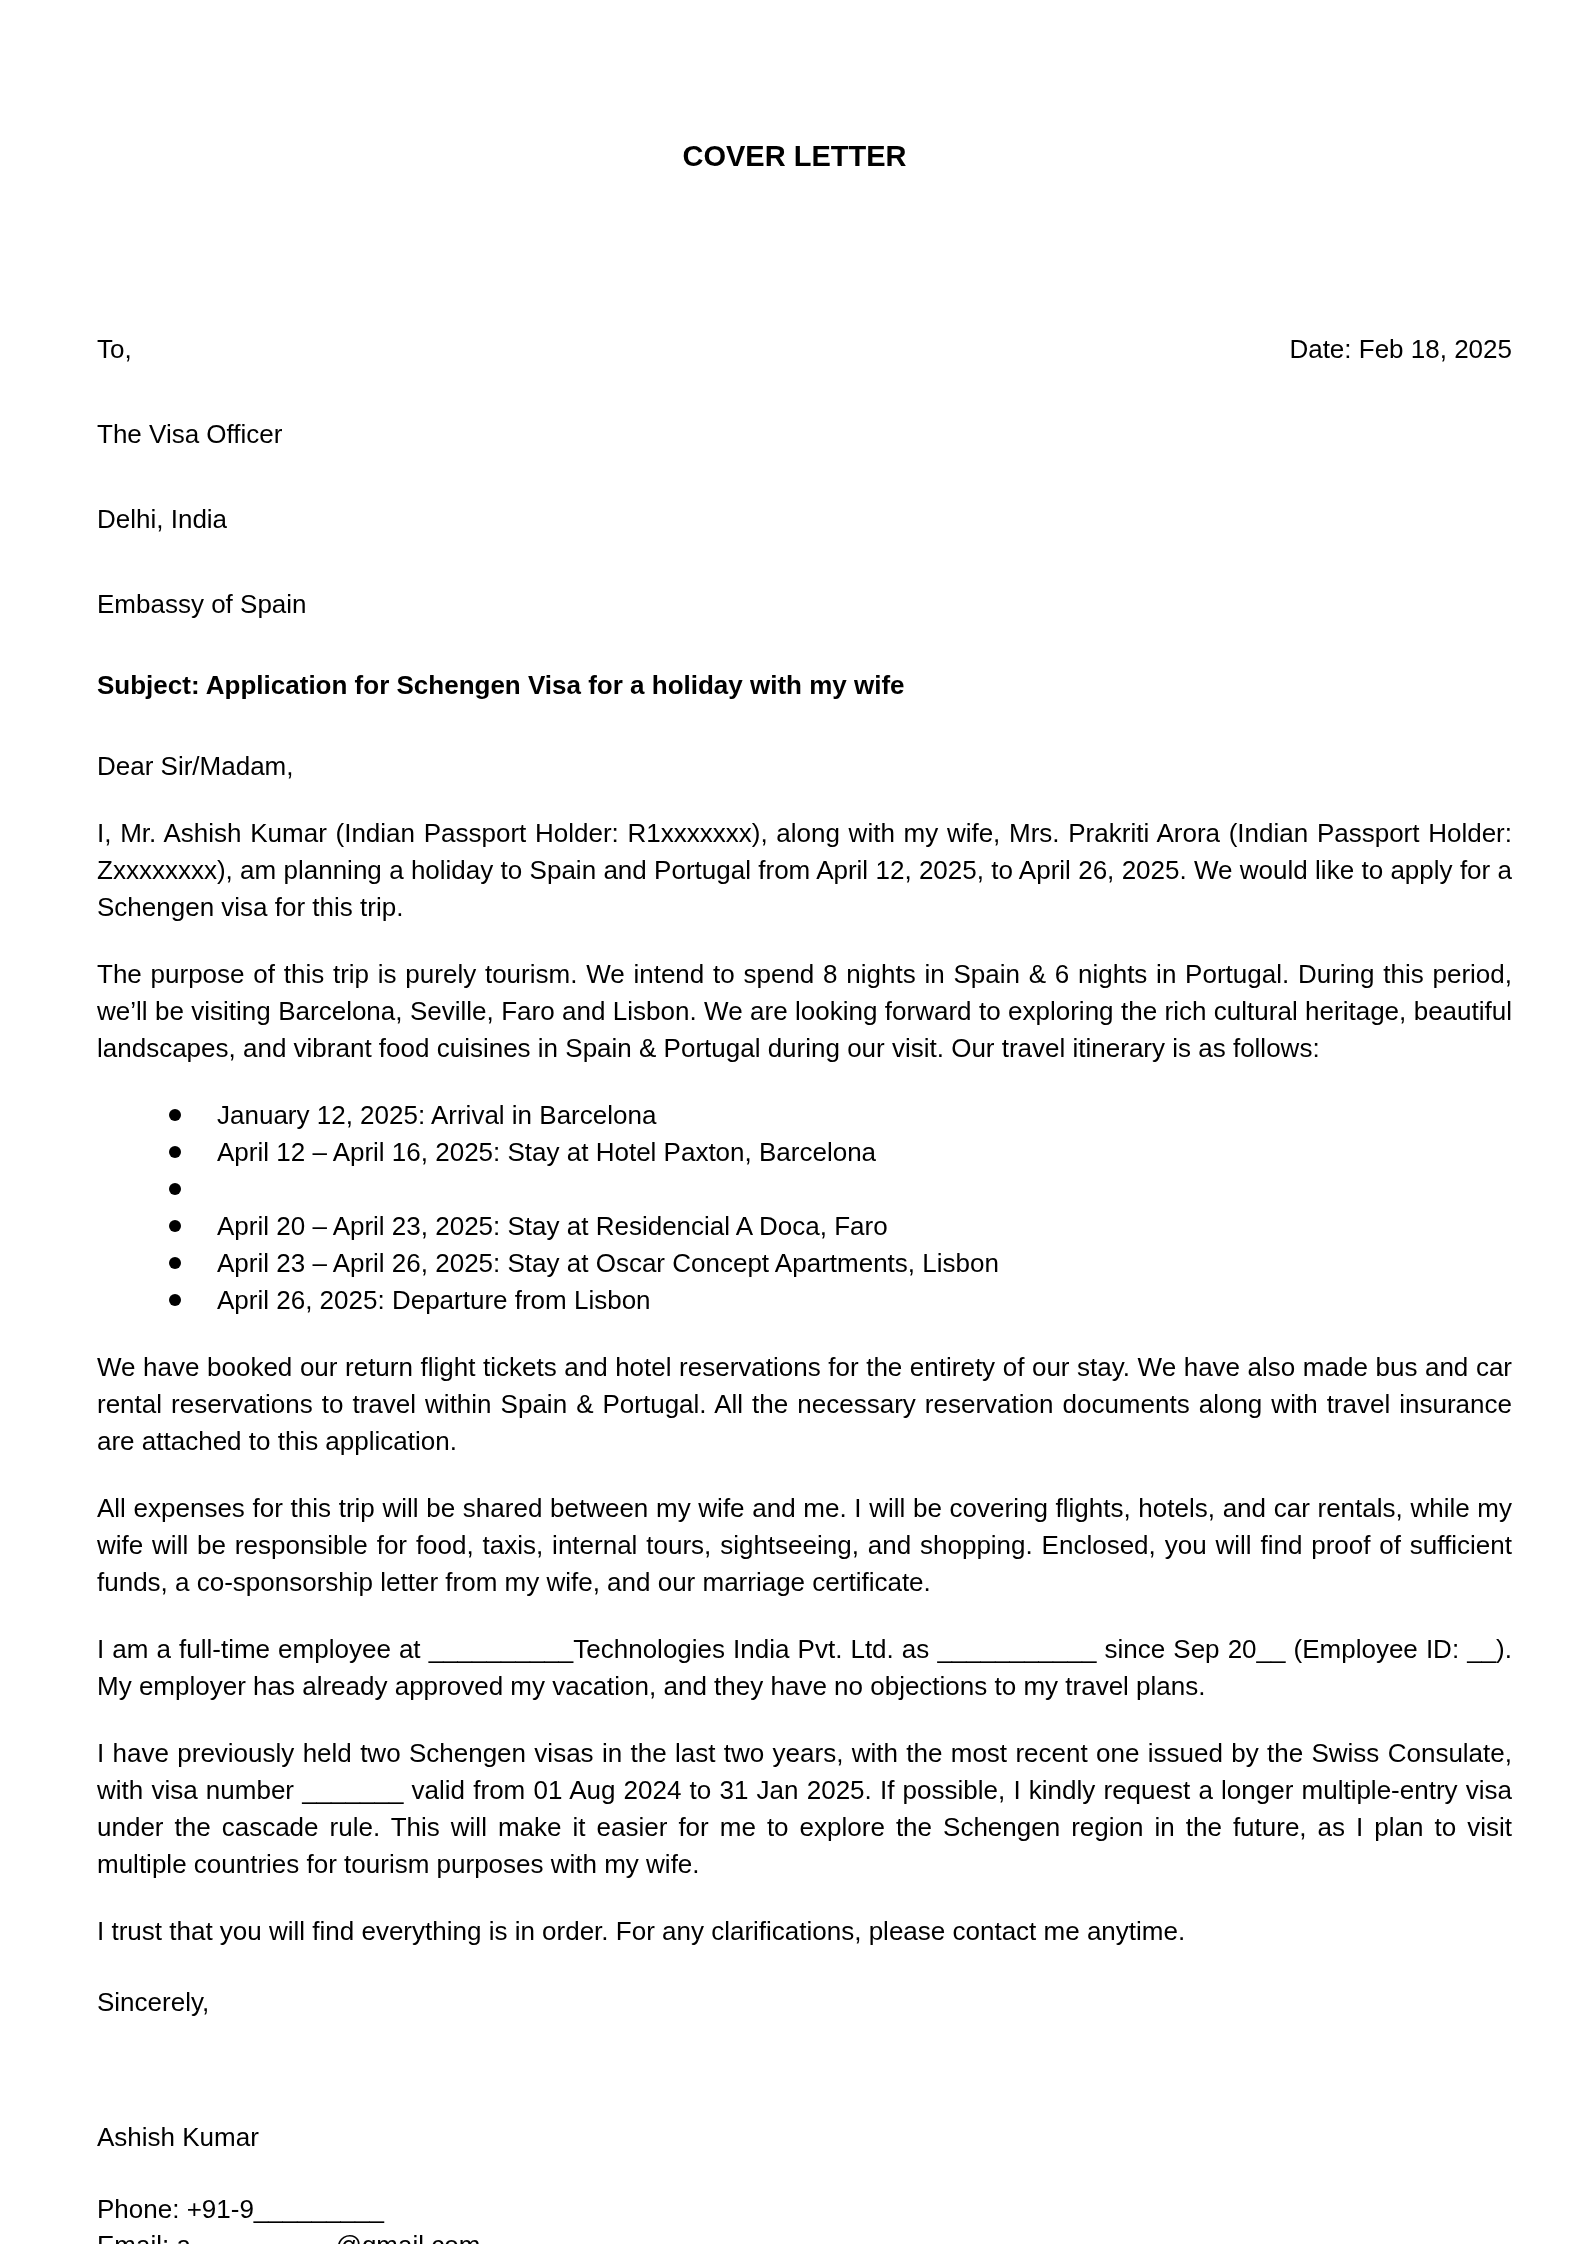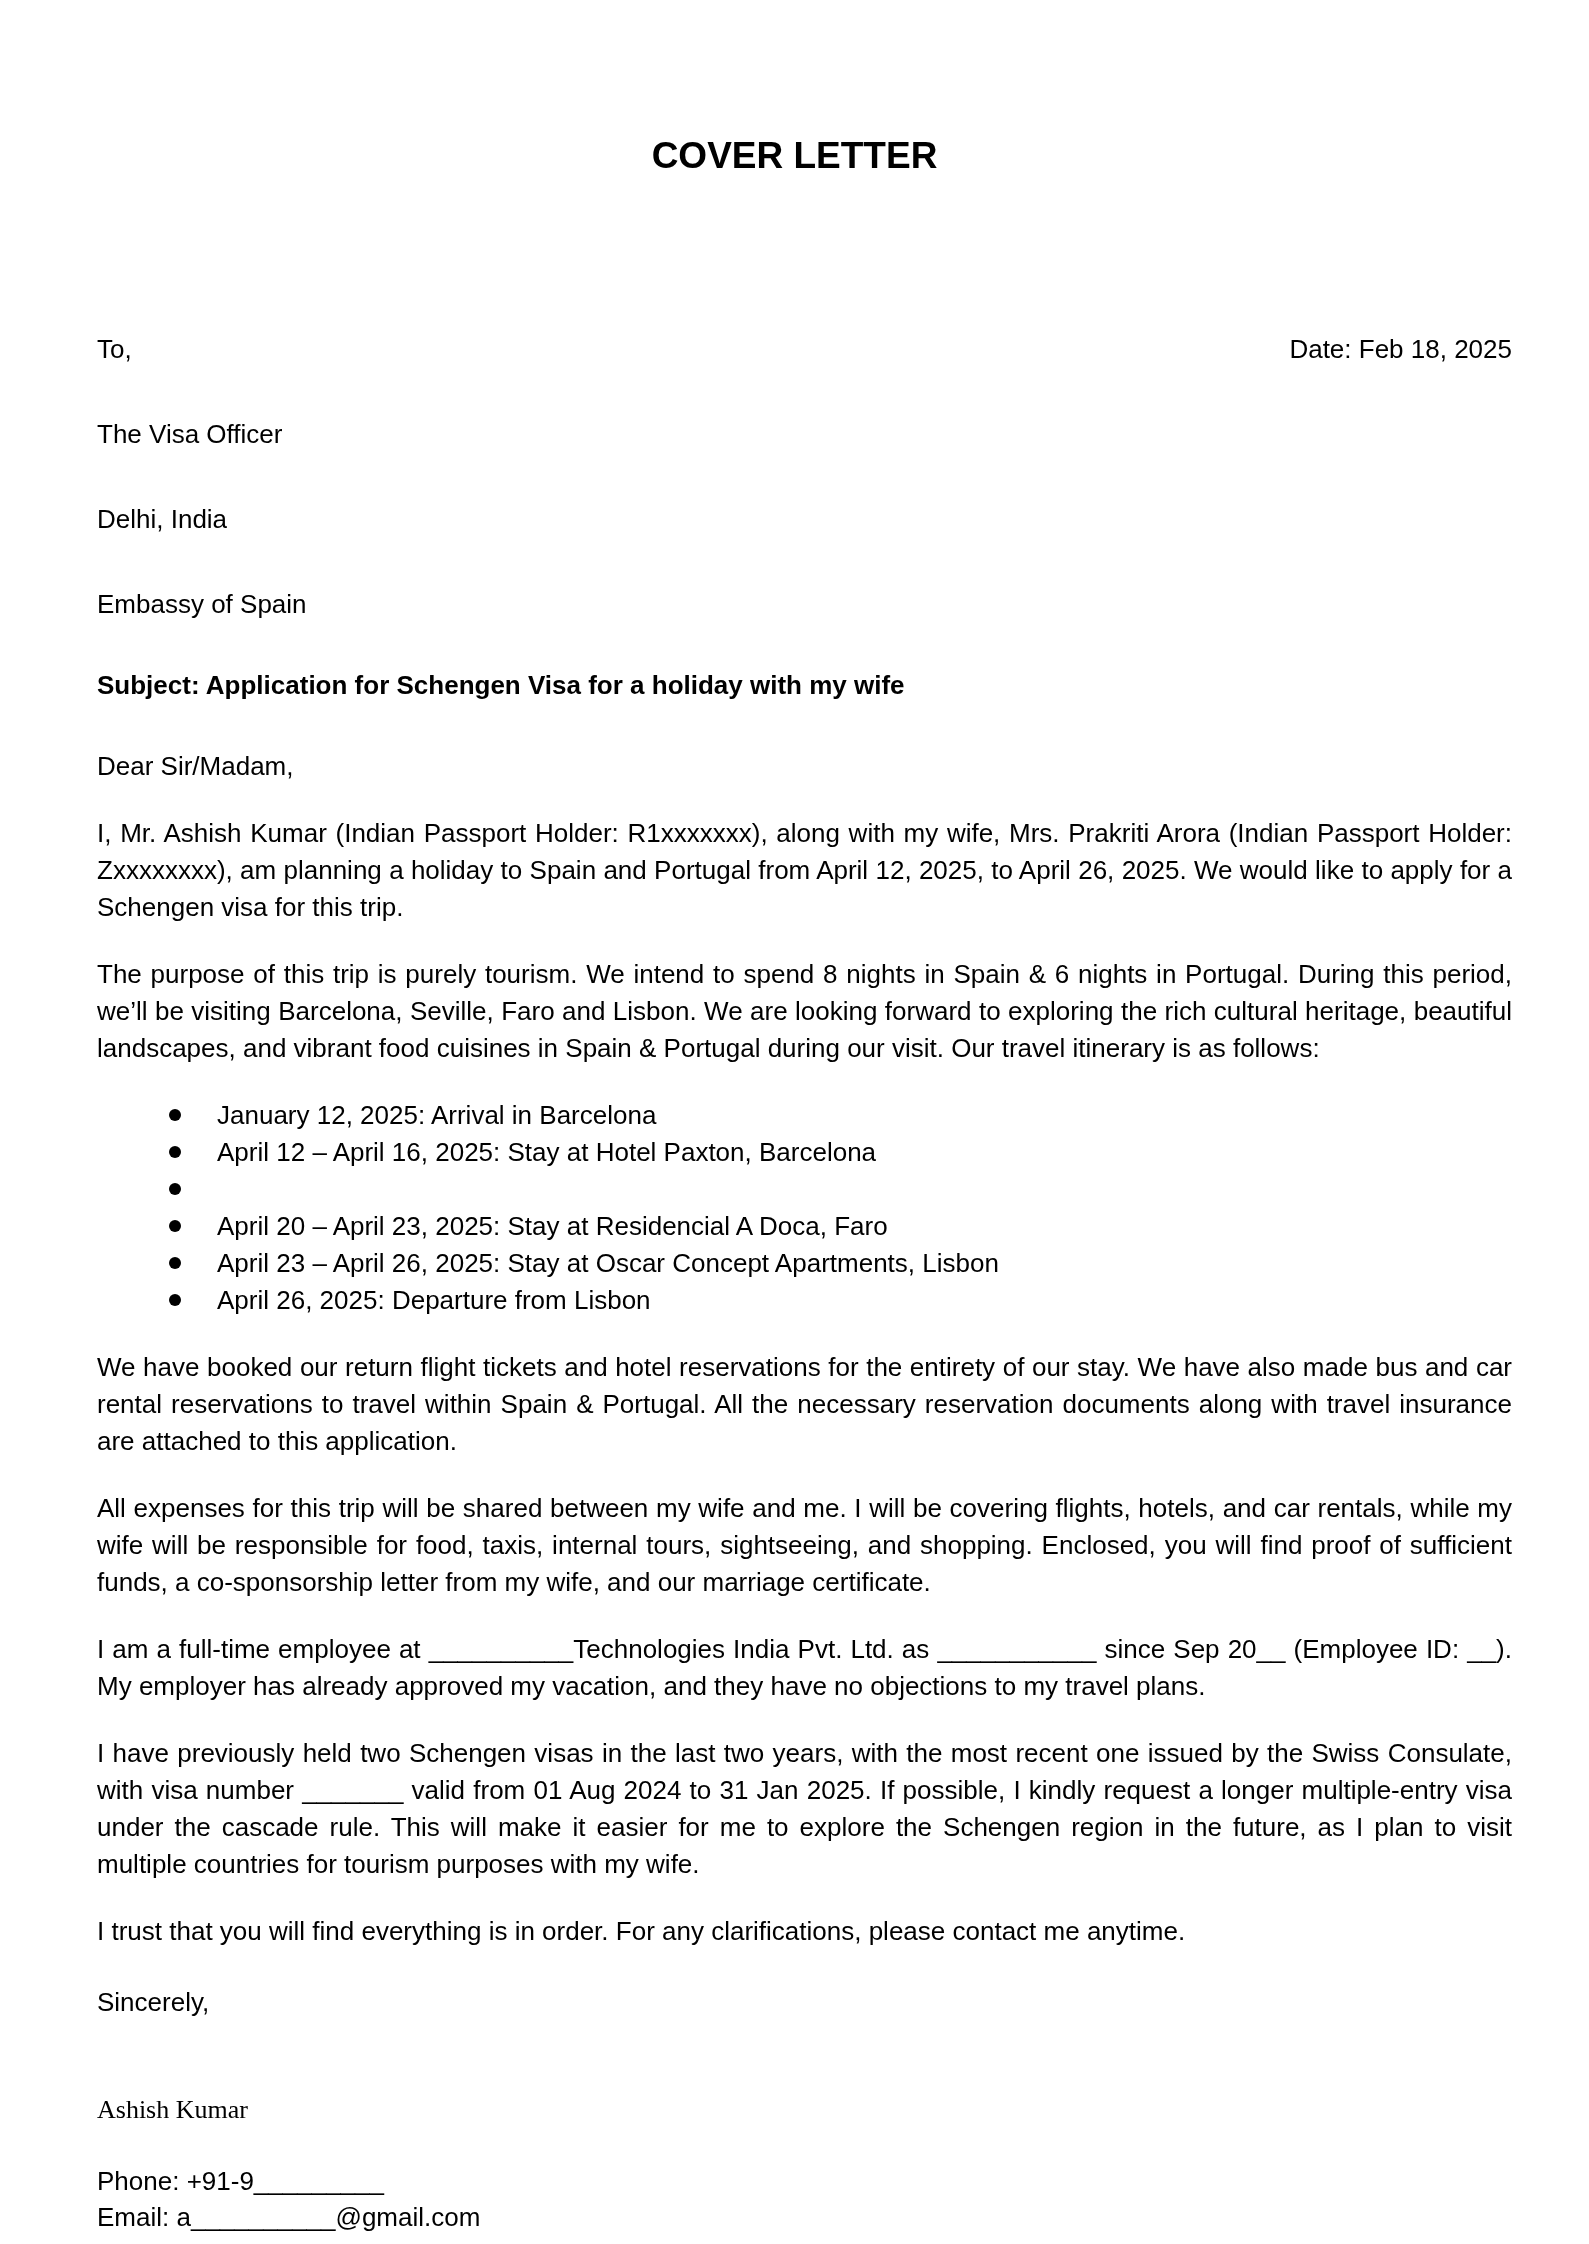--- a/index.html
+++ b/index.html
@@ -13,21 +13,21 @@
       font-size: 26px;
       line-height: 37px;
     }
     .page-title {
       position: absolute;
       top: 139px;
       left: 0;
       width: 1589px;
       text-align: center;
       font-weight: bold;
-      font-size: 37px;
+      font-size: 29px;
       line-height: 34px;
     }
     .content {
       position: absolute;
       left: 97px;
       width: 1415px;
       top: 283px;
     }
     .header-row { position: relative; }
     .date {
@@ -58,21 +58,21 @@
     ul.itinerary li .bullet {
       position: absolute;
       left: 72px;
       top: 12px;
       width: 12px;
       height: 12px;
       border-radius: 50%;
       background: #000;
     }
     .closing { margin-top: 34px; }
-    .signature-name { margin-top: 70px; font-family: Liberation Serif, serif; }
+    .signature-name { margin-top: 98px; }
     .contact { margin-top: 35px; }
     .contact-line { display: block; height: 36px; white-space: nowrap; }
   </style>
 </head>
 <body>
 
 <div class="page-title">COVER LETTER</div>
 
 <div class="content">
   <div class="header-row">

